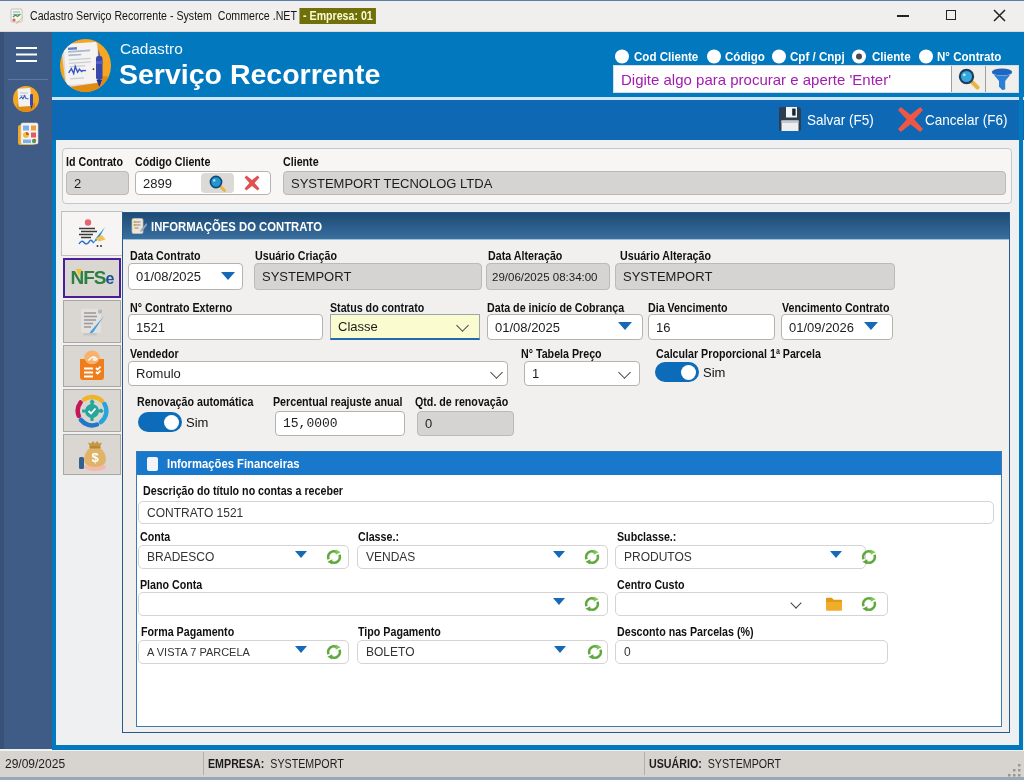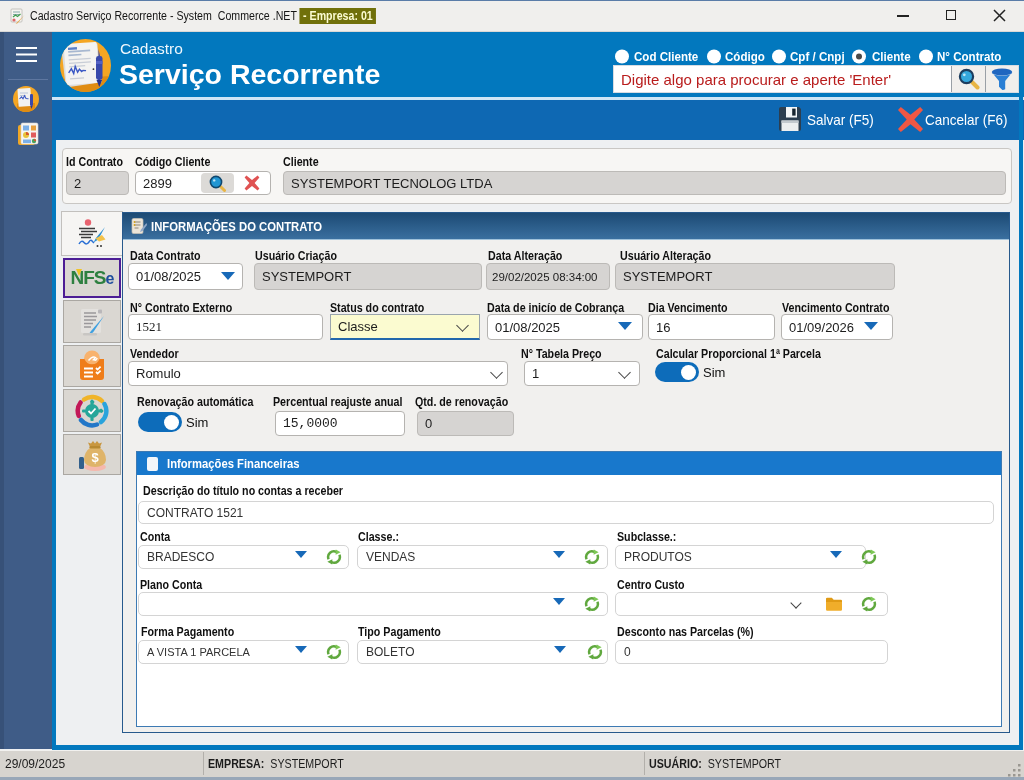--- a/index.html
+++ b/index.html
@@ -100,21 +100,21 @@
     <circle cx="313" cy="8.5" r="7" fill="#fff"></circle>
   </svg>
   <div class="abs" style="left:21px;top:1px;font-size:13px;font-weight:bold;color:#fff;transform:scaleX(.89);transform-origin:left;">Cod Cliente</div>
   <div class="abs" style="left:112px;top:1px;font-size:13px;font-weight:bold;color:#fff;transform:scaleX(.89);transform-origin:left;">Código</div>
   <div class="abs" style="left:177px;top:1px;font-size:13px;font-weight:bold;color:#fff;transform:scaleX(.89);transform-origin:left;">Cpf / Cnpj</div>
   <div class="abs" style="left:259px;top:1px;font-size:13px;font-weight:bold;color:#fff;transform:scaleX(.89);transform-origin:left;">Cliente</div>
   <div class="abs" style="left:324px;top:1px;font-size:13px;font-weight:bold;color:#fff;transform:scaleX(.89);transform-origin:left;">N° Contrato</div>
 </div>
 
 <div class="abs" style="left:613px;top:65px;width:406px;height:28px;background:#fff;border:1px solid #d7dce2;display:flex;">
-  <div style="flex:1;display:flex;align-items:center;padding-left:7px;font-size:15px;color:#b91c1c;">Digite algo para procurar e aperte 'Enter'</div>
+  <div style="flex:1;display:flex;align-items:center;padding-left:7px;font-size:15px;color:#a21caf;">Digite algo para procurar e aperte 'Enter'</div>
   <div style="width:34px;border-left:1px solid #9aa0a6;background:#f1efec;display:flex;align-items:center;justify-content:center;">
     <svg width="22" height="22" viewBox="0 0 22 22">
       <line x1="13.5" y1="13.5" x2="19.5" y2="19.5" stroke="#e8b545" stroke-width="4" stroke-linecap="round"></line>
       <circle cx="8.5" cy="8.5" r="6.6" fill="#35a7dc" stroke="#1d3d5e" stroke-width="2.2"></circle>
       <circle cx="6.3" cy="6.8" r="1.4" fill="#bfe4f5"></circle>
     </svg>
   </div>
   <div style="width:33px;border-left:1px solid #9aa0a6;background:#f1efec;display:flex;align-items:center;justify-content:center;">
     <svg width="24" height="22" viewBox="0 0 24 22">
       <ellipse cx="12" cy="4" rx="10.2" ry="3.6" fill="#1f66c0"></ellipse>
@@ -244,26 +244,26 @@
   </svg>
   <div style="margin-left:4px;font-size:13px;font-weight:bold;color:#fff;transform:scaleX(.87);transform-origin:left;">INFORMAÇÕES DO CONTRATO</div>
 </div>
 
 <div class="lbl" style="left:130px;top:249px;">Data Contrato</div>
 <div class="inp" style="left:128px;top:263px;width:115px;height:27px;">01/08/2025</div>
 <div class="tri" style="left:221px;top:272px;"></div>
 <div class="lbl" style="left:255px;top:249px;">Usuário Criação</div>
 <div class="inp dis" style="left:254px;top:263px;width:228px;height:27px;">SYSTEMPORT</div>
 <div class="lbl" style="left:488px;top:249px;">Data Alteração</div>
-<div class="inp dis" style="left:486px;top:263px;width:124px;height:27px;font-size:11.5px;padding-left:5px;">29/02/2025 08:34:00</div>
+<div class="inp dis" style="left:486px;top:263px;width:124px;height:27px;font-size:11.5px;padding-left:5px;">29/06/2025 08:34:00</div>
 <div class="lbl" style="left:620px;top:249px;">Usuário Alteração</div>
 <div class="inp dis" style="left:615px;top:263px;width:280px;height:27px;">SYSTEMPORT</div>
 
 <div class="lbl" style="left:130px;top:301px;">N° Contrato Externo</div>
-<div class="inp" style="left:128px;top:314px;width:195px;height:26px;font-family:Liberation Serif, serif;">1521</div>
+<div class="inp" style="left:128px;top:314px;width:195px;height:26px;">1521</div>
 <div class="lbl" style="left:330px;top:301px;">Status do contrato</div>
 <div class="abs" style="left:330px;top:314px;width:150px;height:26px;background:#fbfbd0;border:1px solid #9aa5ad;border-bottom:2.5px solid #2268ac;font-size:13px;color:#1c1c1c;display:flex;align-items:center;padding-left:7px;">Classe</div>
 <div class="chev" style="left:458px;top:321px;"></div>
 <div class="lbl" style="left:487px;top:301px;">Data de inicío de Cobrança</div>
 <div class="inp" style="left:487px;top:314px;width:156px;height:26px;">01/08/2025</div>
 <div class="tri" style="left:618px;top:322px;"></div>
 <div class="lbl" style="left:648px;top:301px;">Dia Vencimento</div>
 <div class="inp" style="left:648px;top:314px;width:127px;height:26px;">16</div>
 <div class="lbl" style="left:782px;top:301px;">Vencimento Contrato</div>
 <div class="inp" style="left:781px;top:314px;width:112px;height:26px;">01/09/2026</div>
@@ -329,21 +329,21 @@
 <div class="chev" style="left:792px;top:599px;width:8px;height:8px;"></div>
 <svg class="abs" style="left:825px;top:596px;" width="18" height="16" viewBox="0 0 18 16">
     <path d="M1 3.5 a1.2 1.2 0 0 1 1.2-1.2 h4.6 l1.8 2 h7.2 a1.2 1.2 0 0 1 1.2 1.2 v8 a1.2 1.2 0 0 1 -1.2 1.2 H2.2 A1.2 1.2 0 0 1 1 13.5 Z" fill="#f0ad2a"></path>
     <path d="M1 6 h16 v-1 a1.2 1.2 0 0 0 -1.2 -1.2 H8.6 l-1.8 -2 H2.2 A1.2 1.2 0 0 0 1 3 Z" fill="#e09a15"></path>
   </svg>
 <svg class="rf" style="left:861px;top:596px;">
     <use href="#rfi"></use>
   </svg>
 
 <div class="lbl" style="left:141px;top:625px;">Forma Pagamento</div>
-<div class="finbox" style="left:138px;top:640px;width:211px;height:24px;font-size:11px;">A VISTA 1 PARCELA</div>
+<div class="finbox" style="left:138px;top:640px;width:211px;height:24px;font-size:11px;">A VISTA 7 PARCELA</div>
 <div class="ftri" style="left:295px;top:646px;"></div>
 <svg class="rf" style="left:326px;top:644px;">
     <use href="#rfi"></use>
   </svg>
 <div class="lbl" style="left:358px;top:625px;">Tipo Pagamento</div>
 <div class="finbox" style="left:357px;top:640px;width:251px;height:24px;">BOLETO</div>
 <div class="ftri" style="left:554px;top:646px;"></div>
 <svg class="rf" style="left:587px;top:644px;">
     <use href="#rfi"></use>
   </svg>

